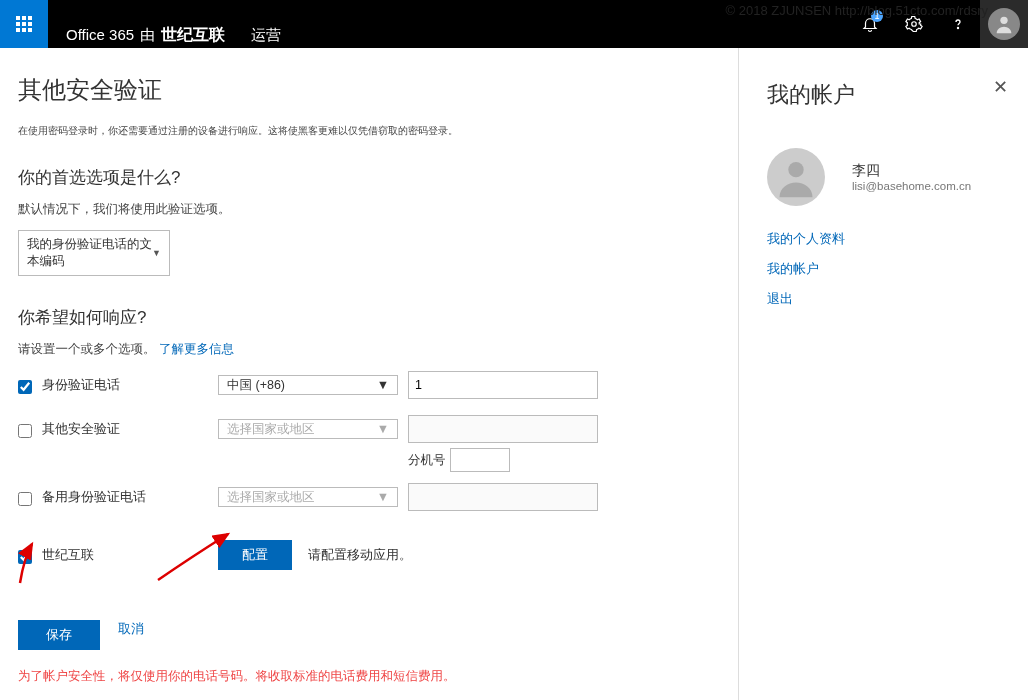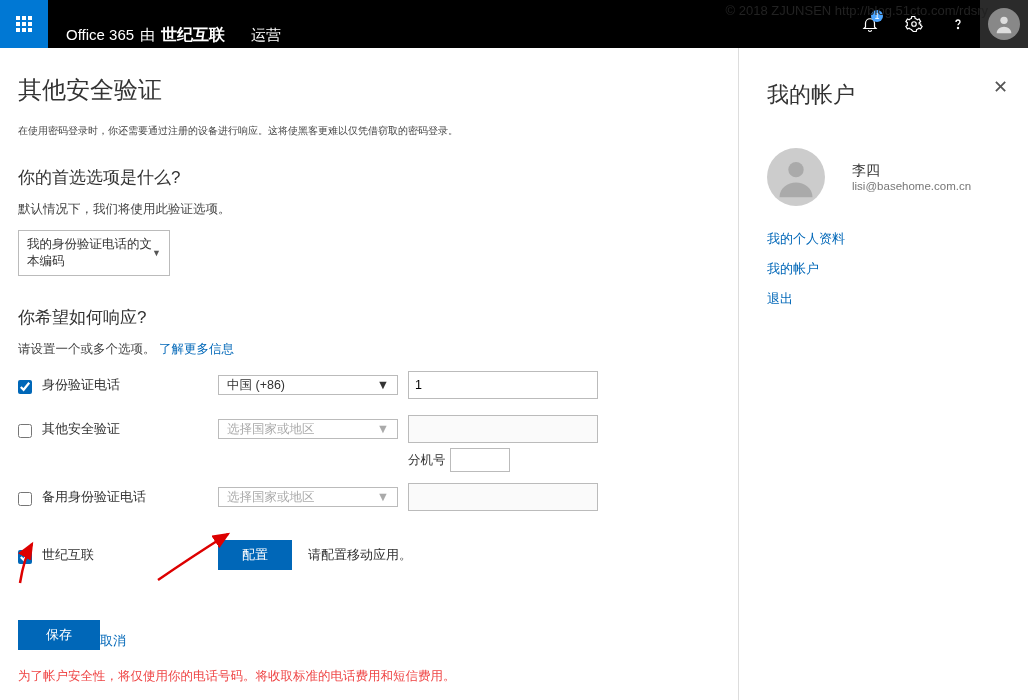--- a/index.html
+++ b/index.html
@@ -32,21 +32,21 @@
   .chk-col { width: 200px; display: flex; align-items: flex-end; gap: 10px; font-size: 13px; color: #333; }
   input[type=checkbox] { width: 14px; height: 14px; accent-color: #0067b8; }
   .country { width: 180px; border: 1px solid #bbb; height: 20px; padding: 0 8px; font-size: 12.5px; display: flex; align-items: center; justify-content: space-between; margin-right: 10px; }
   .country.disabled { color: #aaa; background: #fff; }
   .txt { width: 190px; height: 28px; border: 1px solid #bbb; padding: 0 6px; font-size: 12.5px; }
   .small-txt { width: 60px; height: 24px; border: 1px solid #bbb; margin-left: 4px; }
   .ext-row { margin-left: 390px; margin-top: 4px; margin-bottom: 10px; font-size: 12.5px; display: flex; align-items: center; }
   .gap14 { height: 14px; }
   .btn { background: #0067b8; color: #fff; border: none; padding: 6px 28px; font-size: 13px; cursor: pointer; }
   .btn-cfg { padding: 6px 24px; margin-right: 16px; }
-  .btn-row { margin-top: 50px; display: flex; align-items: flex-end; }
+  .btn-row { margin-top: 50px; display: flex; align-items: flex-start; gap: 18px; }
   .cancel { color: #0067b8; font-size: 13px; cursor: pointer; }
   .foot { font-size: 12.5px; color: #ef4444; margin-top: 18px; }
   .arrow-svg { position: absolute; pointer-events: none; }
   
   .sp-title { font-size: 22px; font-weight: 400; margin-bottom: 38px; }
   .sp-close { position: absolute; top: 28px; right: 20px; font-size: 18px; color: #555; cursor: pointer; }
   .sp-user { display: flex; gap: 27px; align-items: center; margin-bottom: 24px; }
   .sp-avatar { width: 58px; height: 58px; border-radius: 50%; background: #ccc; display: flex; align-items: center; justify-content: center; }
   .sp-name { font-size: 14px; color: #333; }
   .sp-mail { font-size: 11.5px; color: #777; }

